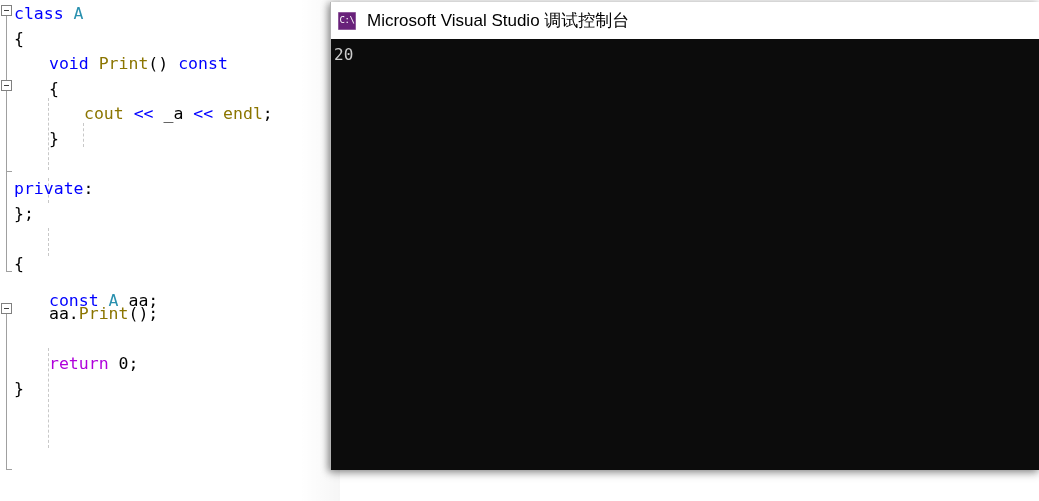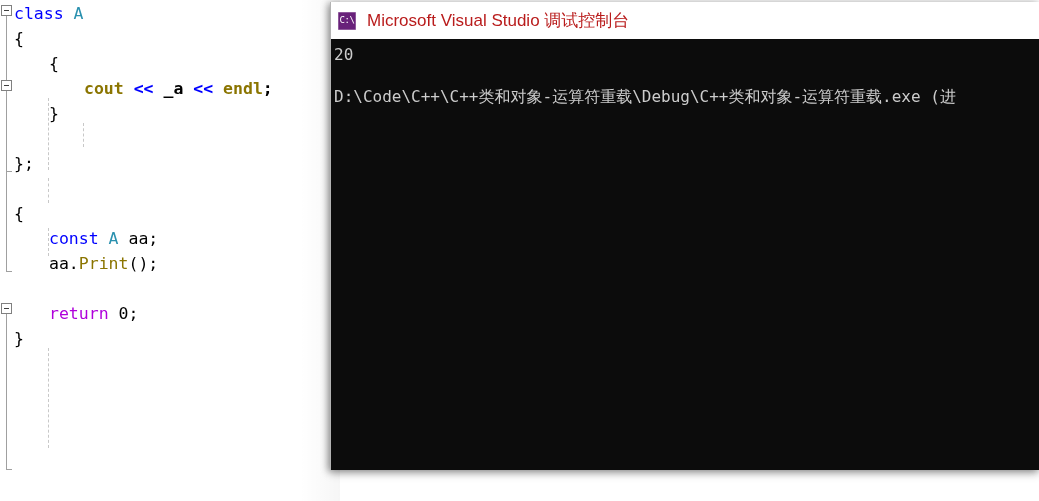--- a/index.html
+++ b/index.html
@@ -152,21 +152,21 @@
     font-size: 9px;
     color: #ffffff;
     letter-spacing: -0.5px;
     line-height: 1;
     box-shadow: inset 0 0 0 1px rgba(255,255,255,0.25);
   }
   .title-text {
     margin-left: 11px;
     font-family: "Liberation Sans", sans-serif;
     font-size: 17px;
-    color: #b91c1c;
+    color: #000000;
     white-space: nowrap;
   }
   .console-body {
     height: 431px;
     background: #0c0c0c;
     padding: 5px 0 0 3px;
     box-sizing: border-box;
     overflow: hidden;
   }
   .console-line {
@@ -200,40 +200,41 @@
 
   <div class="indent-guide" style="left:48px; top:98px; height:72px;"></div>
   <div class="indent-guide" style="left:48px; top:178px; height:25px;"></div>
   <div class="indent-guide" style="left:48px; top:228px; height:28px;"></div>
   <div class="indent-guide" style="left:83px; top:123px; height:24px;"></div>
   <div class="indent-guide" style="left:48px; top:348px; height:100px;"></div>
 
   <div class="code-area" id="code-area">
       <div class="line"><span class="txt" style="left: 14px;"><span class="kw">class </span><span class="type">A</span></span></div>
       <div class="line"><span class="txt" style="left: 14px;"><span class="plain">{</span></span></div>
+      <div class="line"><span class="txt" style="left: 49px;"><span class="kw">void </span><span class="fn">Print</span><span class="plain">() </span><span class="kw">const</span></span></div>
       <div class="line"><span class="txt" style="left: 49px;"><span class="plain">{</span></span></div>
-      <div class="line"><span class="txt" style="left: 84px; font-weight: bold;"><span class="fn">cout </span><span class="op">&lt;&lt; </span><span class="plain">_a </span><span class="op">&lt;&lt; </span><span class="fn">endl</span><span class="plain">;</span></span></div>
+      <div class="line"><span class="txt" style="left: 84px;"><span class="fn">cout </span><span class="op">&lt;&lt; </span><span class="plain">_a </span><span class="op">&lt;&lt; </span><span class="fn">endl</span><span class="plain">;</span></span></div>
       <div class="line"><span class="txt" style="left: 49px;"><span class="plain">}</span></span></div>
       <div class="line"><span class="txt" style="left: 14px;"></span></div>
+      <div class="line"><span class="txt" style="left: 14px;"><span class="kw">private</span><span class="plain">:</span></span></div>
       <div class="line"><span class="txt" style="left: 14px;"><span class="plain">};</span></span></div>
       <div class="line"><span class="txt" style="left: 14px;"></span></div>
       <div class="line"><span class="txt" style="left: 14px;"><span class="plain">{</span></span></div>
-      <div class="line"><span class="txt" style="left: 49px;"><span class="kw">const </span><span class="type">A </span><span class="plain">aa;</span></span></div>
+      <div class="line"><span class="txt" style="left: 49px; margin-top: 12px;"><span class="kw">const </span><span class="type">A </span><span class="plain">aa;</span></span></div>
       <div class="line"><span class="txt" style="left: 49px;"><span class="plain">aa.</span><span class="fn">Print</span><span class="plain">();</span></span></div>
       <div class="line"><span class="txt" style="left: 49px;"></span></div>
       <div class="line"><span class="txt" style="left: 49px; text-align: center;"><span class="ret">return </span><span class="num">0</span><span class="plain">;</span></span></div>
       <div class="line"><span class="txt" style="left: 14px;"><span class="plain">}</span></span></div>
     </div>
 
   <div class="page-shade"></div>
 </div>
 
 <div id="console-window">
   <div class="console-titlebar">
     <div class="app-icon">C:\</div>
     <div class="title-text">Microsoft Visual Studio 调试控制台</div>
   </div>
   <div class="console-body" id="console-body">
       <div class="console-line">20</div>
       <div class="console-line console-blank"></div>
-      <div class="console-line">D:\Code\C++\C++类和对象-运算符重载\Debug\C++类和对象-运算符重载.exe (进</div>
     </div>
 </div>
 
 </body></html>

